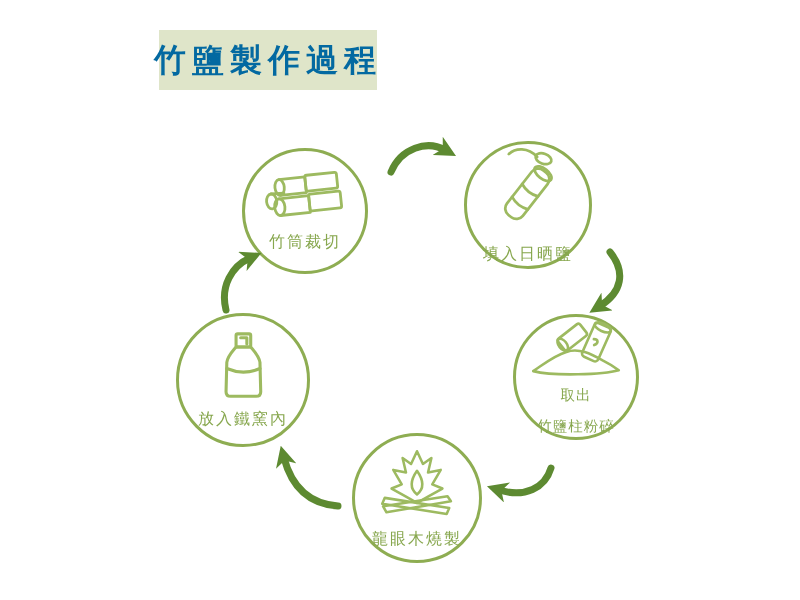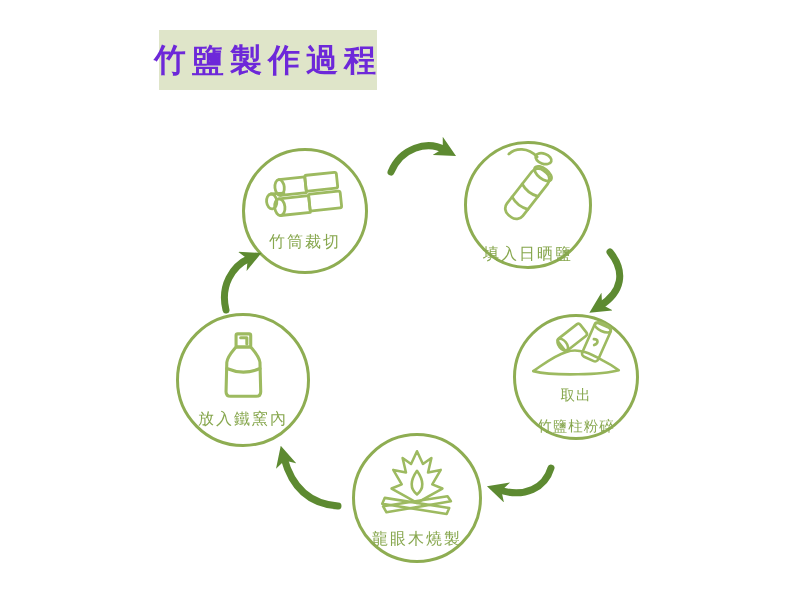--- a/index.html
+++ b/index.html
@@ -9,21 +9,21 @@
     overflow:hidden;position:relative;
   }
   .canvas{position:relative;width:800px;height:600px;background:#ffffff;}
 
   .title-box{
     position:absolute;left:159px;top:30px;width:218px;height:60px;
     background:#dfe5c9;
     display:flex;align-items:center;justify-content:center;
   }
   .title-box .title-text{
-    font-size:32px;font-weight:600;color:#6d28d9;
+    font-size:32px;font-weight:600;color:#0369a1;
     letter-spacing:6px;white-space:nowrap;line-height:1;
   }
 
   .node{
     position:absolute;border:3px solid #8ead52;border-radius:50%;
     background:#ffffff;box-sizing:border-box;
     display:flex;flex-direction:column;align-items:center;justify-content:center;
   }
   .node .lbl{
     color:#87a74e;font-size:16px;letter-spacing:2px;line-height:1.35;

